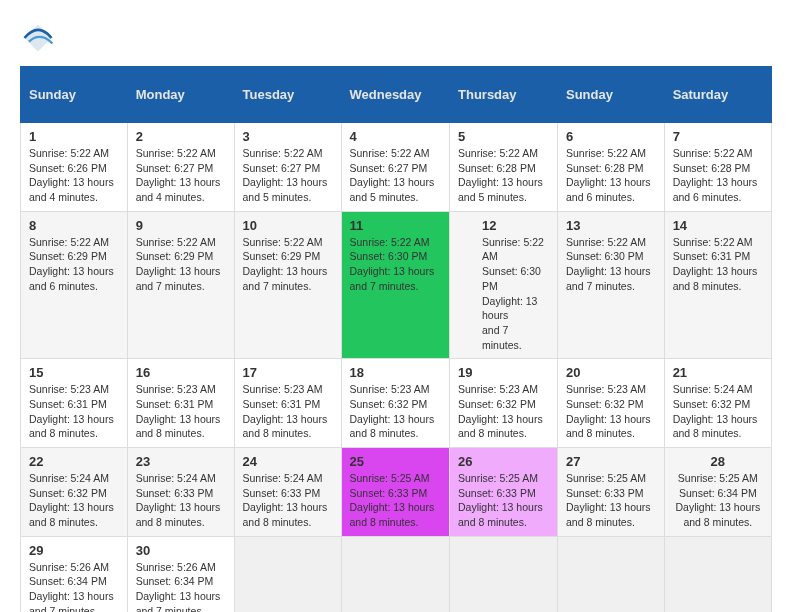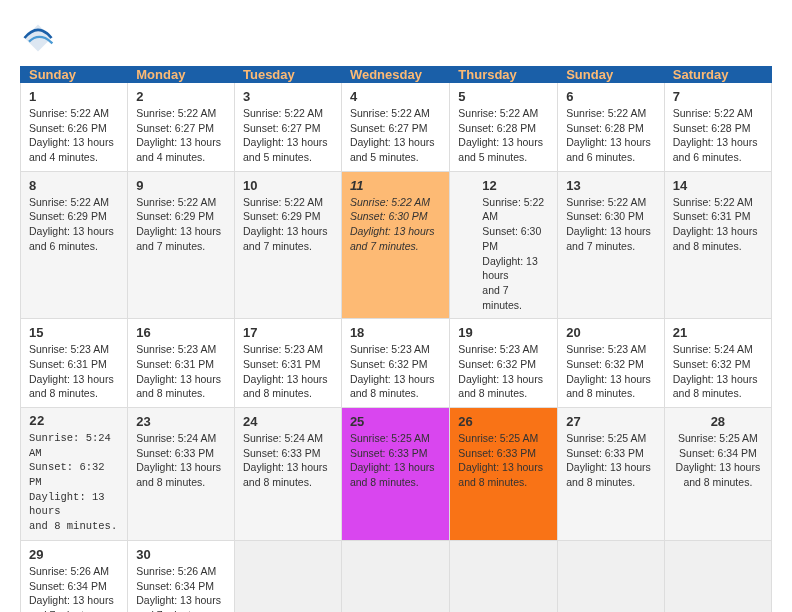--- a/index.html
+++ b/index.html
@@ -46,23 +46,23 @@
       font-size: 14px;
       color: #555;
     }
     .calendar {
       width: 100%;
       border-collapse: collapse;
       border: 1px solid #ccc;
     }
     .calendar th {
       background-color: #1a5fa8;
-      color: #fdba74;
+      color: #e5e5e5;
       text-align: left;
-      padding: 0 8px;
+      padding: 20px 8px;
       font-size: 13px;
       border: 1px solid #1a5fa8;
     }
     .calendar td {
       vertical-align: top;
       padding: 6px 8px;
       border: 1px solid #ddd;
       width: 110px;
       min-height: 80px;
       background: #fff;
@@ -188,21 +188,21 @@
 Daylight: 13 hours
 and 7 minutes.</div>
         </td>
         <td style="background: rgb(245, 245, 245);">
           <span class="day-number">10</span>
           <div class="day-info" style="white-space: pre-line;">Sunrise: 5:22 AM
 Sunset: 6:29 PM
 Daylight: 13 hours
 and 7 minutes.</div>
         </td>
-        <td style="background: #fdba74; font-style: italic;">
+        <td style="background: #22c55e;">
           <span class="day-number">11</span>
           <div class="day-info" style="white-space: pre-line;">Sunrise: 5:22 AM
 Sunset: 6:30 PM
 Daylight: 13 hours
 and 7 minutes.</div>
         </td>
         <td style="background: rgb(245, 245, 245); padding-left: 32px;">
           <span class="day-number">12</span>
           <div class="day-info" style="white-space: pre-line;">Sunrise: 5:22 AM
 Sunset: 6:30 PM
@@ -269,21 +269,21 @@
         </td>
         <td>
           <span class="day-number">21</span>
           <div class="day-info" style="white-space: pre-line;">Sunrise: 5:24 AM
 Sunset: 6:32 PM
 Daylight: 13 hours
 and 8 minutes.</div>
         </td>
       </tr>
       <tr>
-        <td style="background: rgb(245, 245, 245); font-family: Liberation Mono, monospace;">
+        <td style="background: rgb(245, 245, 245);">
           <span class="day-number">22</span>
           <div class="day-info" style="white-space: pre-line;">Sunrise: 5:24 AM
 Sunset: 6:32 PM
 Daylight: 13 hours
 and 8 minutes.</div>
         </td>
         <td style="background: rgb(245, 245, 245);">
           <span class="day-number">23</span>
           <div class="day-info" style="white-space: pre-line;">Sunrise: 5:24 AM
 Sunset: 6:33 PM
@@ -297,21 +297,21 @@
 Daylight: 13 hours
 and 8 minutes.</div>
         </td>
         <td style="background: #d946ef;">
           <span class="day-number">25</span>
           <div class="day-info" style="white-space: pre-line;">Sunrise: 5:25 AM
 Sunset: 6:33 PM
 Daylight: 13 hours
 and 8 minutes.</div>
         </td>
-        <td style="background: #f97316;">
+        <td style="background: #f0abfc;">
           <span class="day-number">26</span>
           <div class="day-info" style="white-space: pre-line;">Sunrise: 5:25 AM
 Sunset: 6:33 PM
 Daylight: 13 hours
 and 8 minutes.</div>
         </td>
         <td style="background: rgb(245, 245, 245);">
           <span class="day-number">27</span>
           <div class="day-info" style="white-space: pre-line;">Sunrise: 5:25 AM
 Sunset: 6:33 PM

